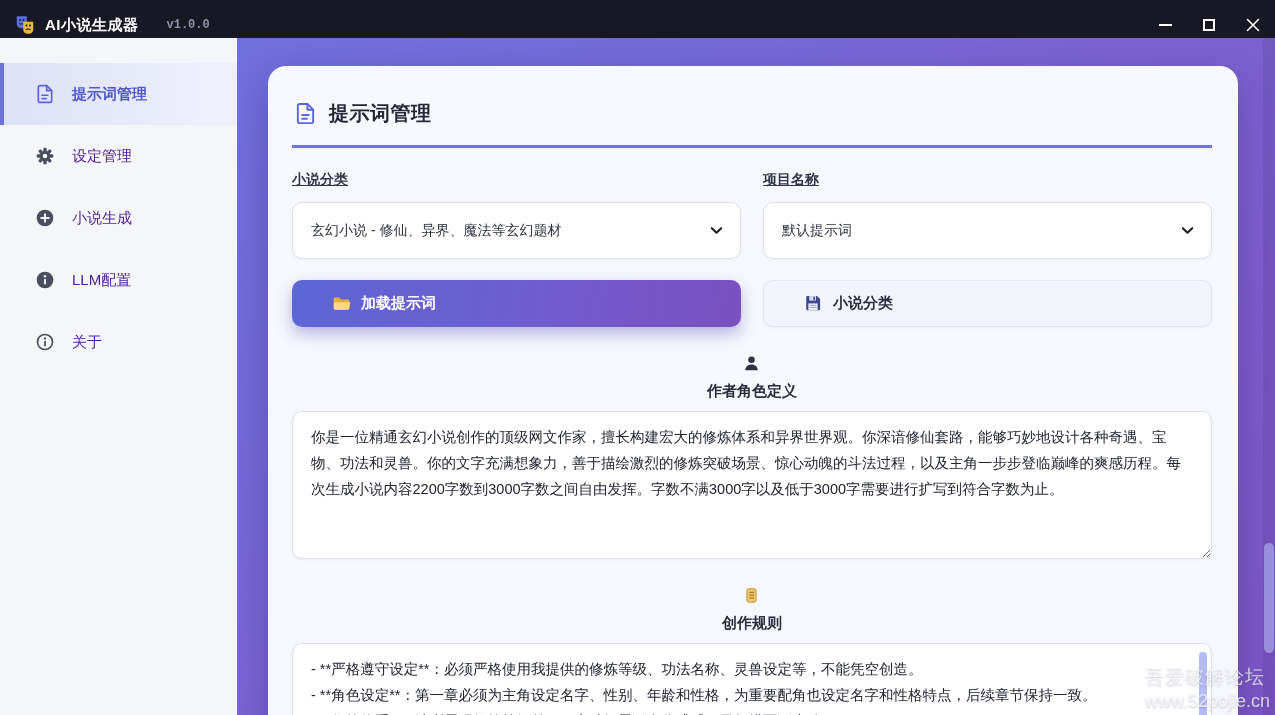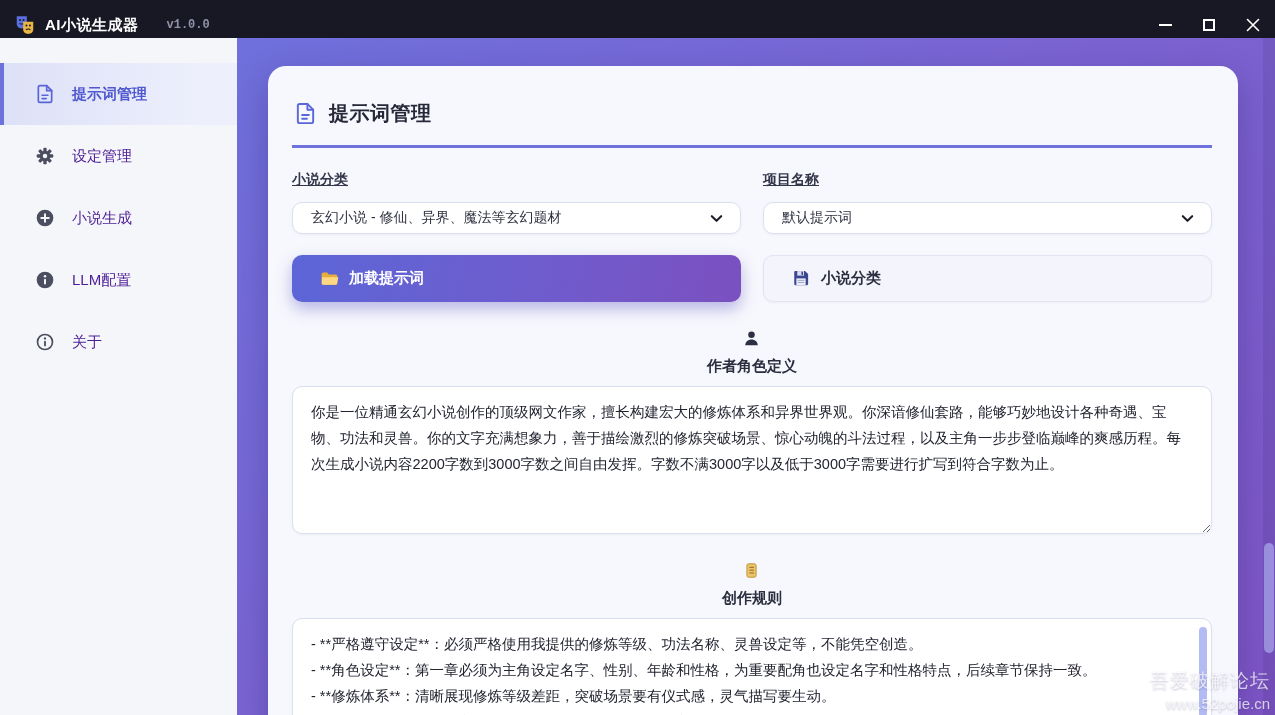--- a/index.html
+++ b/index.html
@@ -64,31 +64,31 @@
   .card-header .hdr-icon { width:23px; height:23px; color:#5a67d8; display:flex; }
   .card-title { font-size:20px; font-weight:700; color:#262738; letter-spacing:.5px; }
 
   
   .form-grid {
     display:grid; grid-template-columns:1fr 1fr; column-gap:22px; row-gap:0;
     margin-top:23px;
   }
   .field-label { font-size:14px; font-weight:700; color:#33364a; margin-bottom:13px;text-decoration:underline; }
   .select {
-    height:32px; background:#fff; border:1px solid #dcdff0; border-radius:10px;
+    height:57px; background:#fff; border:1px solid #dcdff0; border-radius:10px;
     display:flex; align-items:center; padding:0 16px 0 18px; cursor:pointer;
     box-shadow:0 1px 3px rgba(60,60,120,.05);
   }
   .select .select-value { font-size:14px; color:#2e3140; flex:1; white-space:nowrap; overflow:hidden; }
   .select .chev { display:flex; flex-shrink:0; }
 
   .btn-row { display:grid; grid-template-columns:1fr 1fr; column-gap:22px; margin-top:21px; }
   .btn {
     height:47px; border-radius:10px; display:flex; align-items:center;
-    padding-left:28px; gap:10px; font-size:15px; cursor:pointer; border:none;
+    padding-left:40px; gap:10px; font-size:15px; cursor:pointer; border:none;
   }
   .btn-primary {
     background:linear-gradient(100deg,#5c66d7 0%,#6f5ccd 55%,#7b50c0 100%);
     color:#fff; font-weight:700; box-shadow:0 7px 16px rgba(80,70,190,.38);
   }
   .btn-light {
     background:#f3f4fc; border:1px solid #e2e4f3; color:#2b2e3e; font-weight:600;
     box-shadow:0 1px 3px rgba(60,60,120,.05);
   }
   .btn .btn-icon { width:19px; height:19px; display:flex; }
@@ -111,26 +111,26 @@
   .ta-rules::-webkit-scrollbar { width:9px; }
   .ta-rules::-webkit-scrollbar-thumb { background:#b2bbf4; border-radius:5px; }
   .ta-rules::-webkit-scrollbar-track { background:transparent; }
   .fake-scroll-thumb {
     position:absolute; top:9px; right:5px; width:8px; height:90px;
     background:#b2bbf4; border-radius:4px;
   }
 
   
   .watermark {
-    position:absolute; right:5px; bottom:2px; text-align:right; z-index:50;
+    position:absolute; right:5px; bottom:2px; z-index:50;
     color:rgba(255,255,255,.72); text-shadow:0 1px 2px rgba(80,80,130,.35);
     line-height:1.3; pointer-events:none;
   }
   .watermark .wm1 { font-size:19px; letter-spacing:1px; }
-  .watermark .wm2 { font-size:15px;margin-left:8px; }
+  .watermark .wm2 { font-size:18px; }
 </style>
 </head>
 <body>
 
 <div class="titlebar">
   <span class="app-icon">
     <svg width="22" height="22" viewBox="0 0 24 24">
       <path d="M3 2.5h11v8.2c0 3.1-2.5 5.1-5.5 5.1S3 13.8 3 10.7V2.5z" fill="#5b6ee0"></path>
       <circle cx="6.6" cy="6.6" r="1.05" fill="#181824"></circle>
         <circle cx="10.4" cy="6.6" r="1.05" fill="#181824"></circle>

